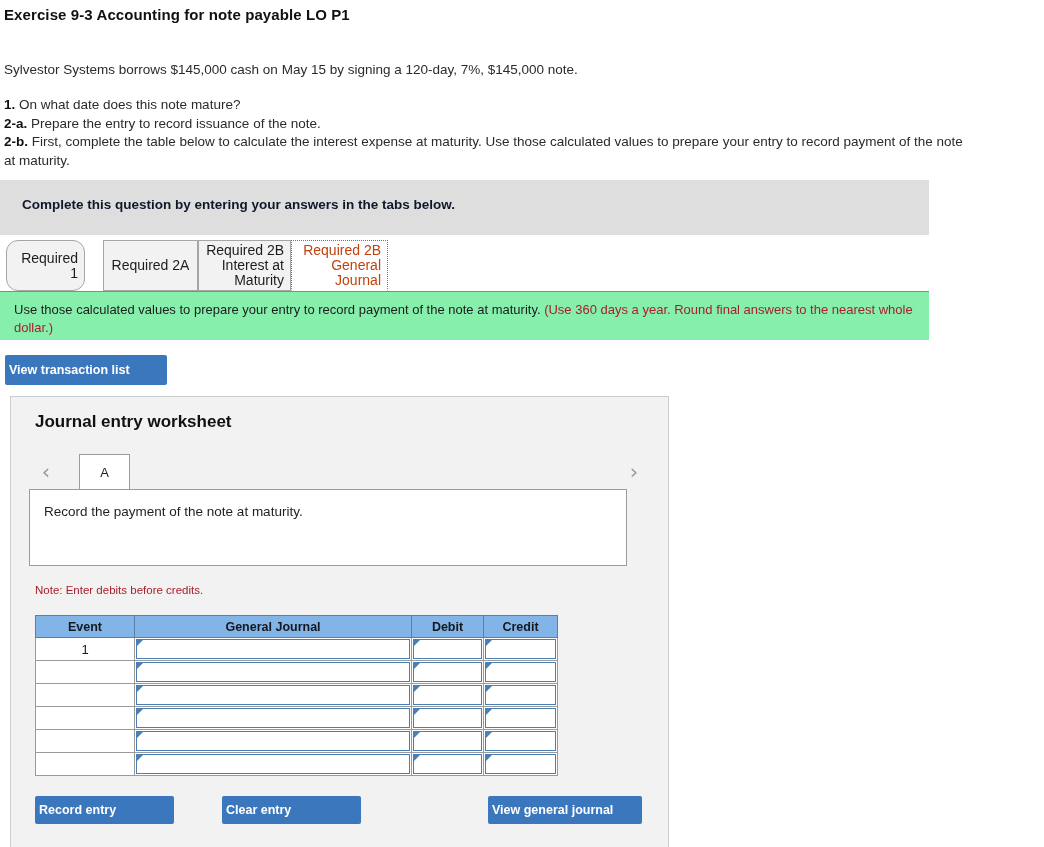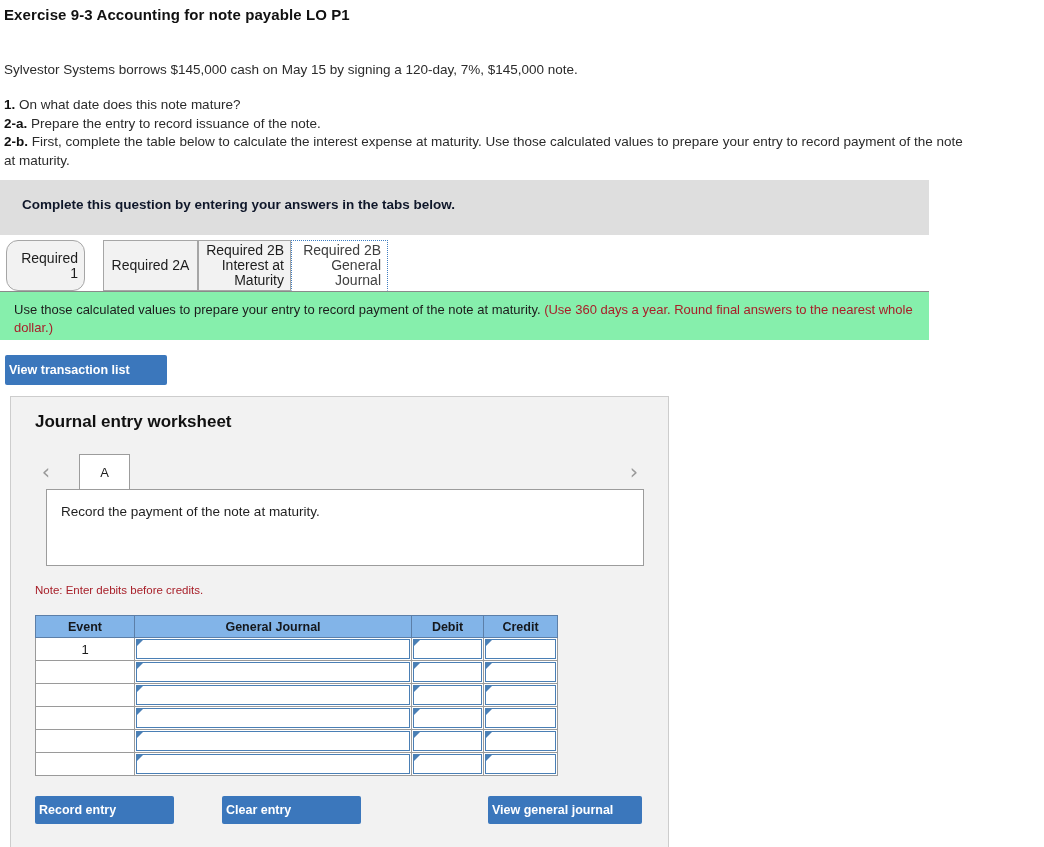--- a/index.html
+++ b/index.html
@@ -89,21 +89,21 @@
     align-items: center;
     justify-content: center;
     padding: 0 6px;
     cursor: pointer;
   }
   .tab.active {
     background: #ffffff;
     border: 1px dotted #3f7ec1;
     border-bottom: 1px solid #ffffff;
     z-index: 3;
-    color: #404040;
+    color: #c2410c;
   }
   #tab0 { left: 6px;   width: 79px; border-radius: 12px; }
   #tab1 { left: 103px; width: 95px; }
   #tab2 { left: 198px; width: 93px; }
   #tab3 { left: 291px; width: 97px; }
 
   
   .info-bar {
     position: absolute;
     left: 0;
@@ -198,21 +198,21 @@
     color: #1d1d1d;
     display: flex;
     align-items: center;
     justify-content: center;
     cursor: pointer;
   }
 
   
   .desc-box {
     position: absolute;
-    left: 35px;
+    left: 18px;
     top: 92px;
     width: 598px;
     height: 77px;
     background: #ffffff;
     border: 1px solid #9c9c9c;
     box-sizing: border-box;
     padding: 14px 0 0 14px;
     font-size: 13.5px;
     color: #1f1f1f;
   }

